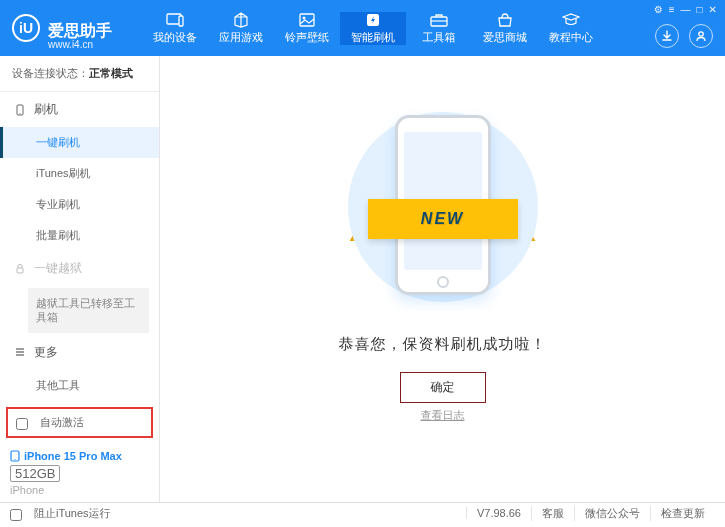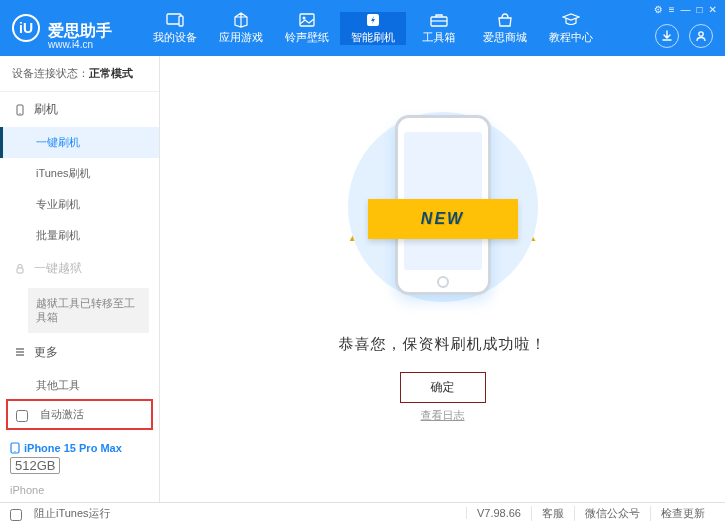--- a/index.html
+++ b/index.html
@@ -27,21 +27,21 @@
 .side-sub { padding: 8px 14px 8px 36px; font-size: 11px; color: #666; cursor: pointer; }
 .side-sub.active { background: #e9f3ff; color: #1e88f5; border-left: 3px solid #0c4a6e; padding-left: 33px; }
 .side-sub.boxed { background: #f2f2f2; margin: 2px 10px 2px 28px; padding: 8px; color: #888; line-height: 1.3; }
 .side-bottom { border: 2px solid #e53935; margin: 4px 6px 6px; padding: 6px 8px; }
 .chk { display: flex; align-items: flex-end; gap: 12px; font-size: 11px; color: #666; }
 .chk.disabled { color: #bbb; }
 .chk input { width: 12px; height: 12px; }
 .side-device { padding: 6px 10px; font-size: 11px; }
 .dev-name { color: #1e88f5; font-weight: bold; display: flex; align-items: center; gap: 4px; }
 .dev-badge { display: inline-block; border: 1px solid #999; padding: 0 4px; font-size: 13px; color: #666; margin-top: 3px; border-radius: 2px; }
-.dev-type { color: #aaa; margin-top: 10px; }
+.dev-type { color: #aaa; margin-top: 2px; }
 .main { flex: 1; display: flex; flex-direction: column; align-items: center; justify-content: center; position: relative; }
 .phone-img { width: 150px; height: 210px; position: relative; margin-top: -28px; }
 .bg-circle { position: absolute; width: 190px; height: 190px; background: #e3f1ff; border-radius: 50%; left: -20px; top: 5px; }
 .phone { position: absolute; width: 96px; height: 180px; background: #fff; border: 3px solid #d0d6de; border-radius: 14px; left: 27px; top: 8px; box-shadow: 0 6px 14px rgba(30,136,245,0.18); }
 .phone-screen { position: absolute; inset: 14px 6px 22px 6px; background: #eaf3ff; border-radius: 3px; }
 .phone-btn { position: absolute; width: 12px; height: 12px; border: 2px solid #d0d6de; border-radius: 50%; bottom: 4px; left: 50%; transform: translateX(-50%); }
 .ribbon { position: absolute; left: -24px; right: -24px; top: 92px; height: 40px; display: flex; align-items: center; justify-content: center; }
 .ribbon-body { background: #ffc107; width: 150px; height: 40px; display: flex; align-items: center; justify-content: center; position: relative; box-shadow: 0 3px 6px rgba(0,0,0,0.15); }
 .ribbon-body::before, .ribbon-body::after { content: ""; position: absolute; width: 24px; height: 32px; background: #e6a800; top: 10px; z-index: -1; }
 .ribbon-body::before { left: -18px; clip-path: polygon(0 0, 100% 0, 100% 100%, 0 100%, 40% 50%); }

